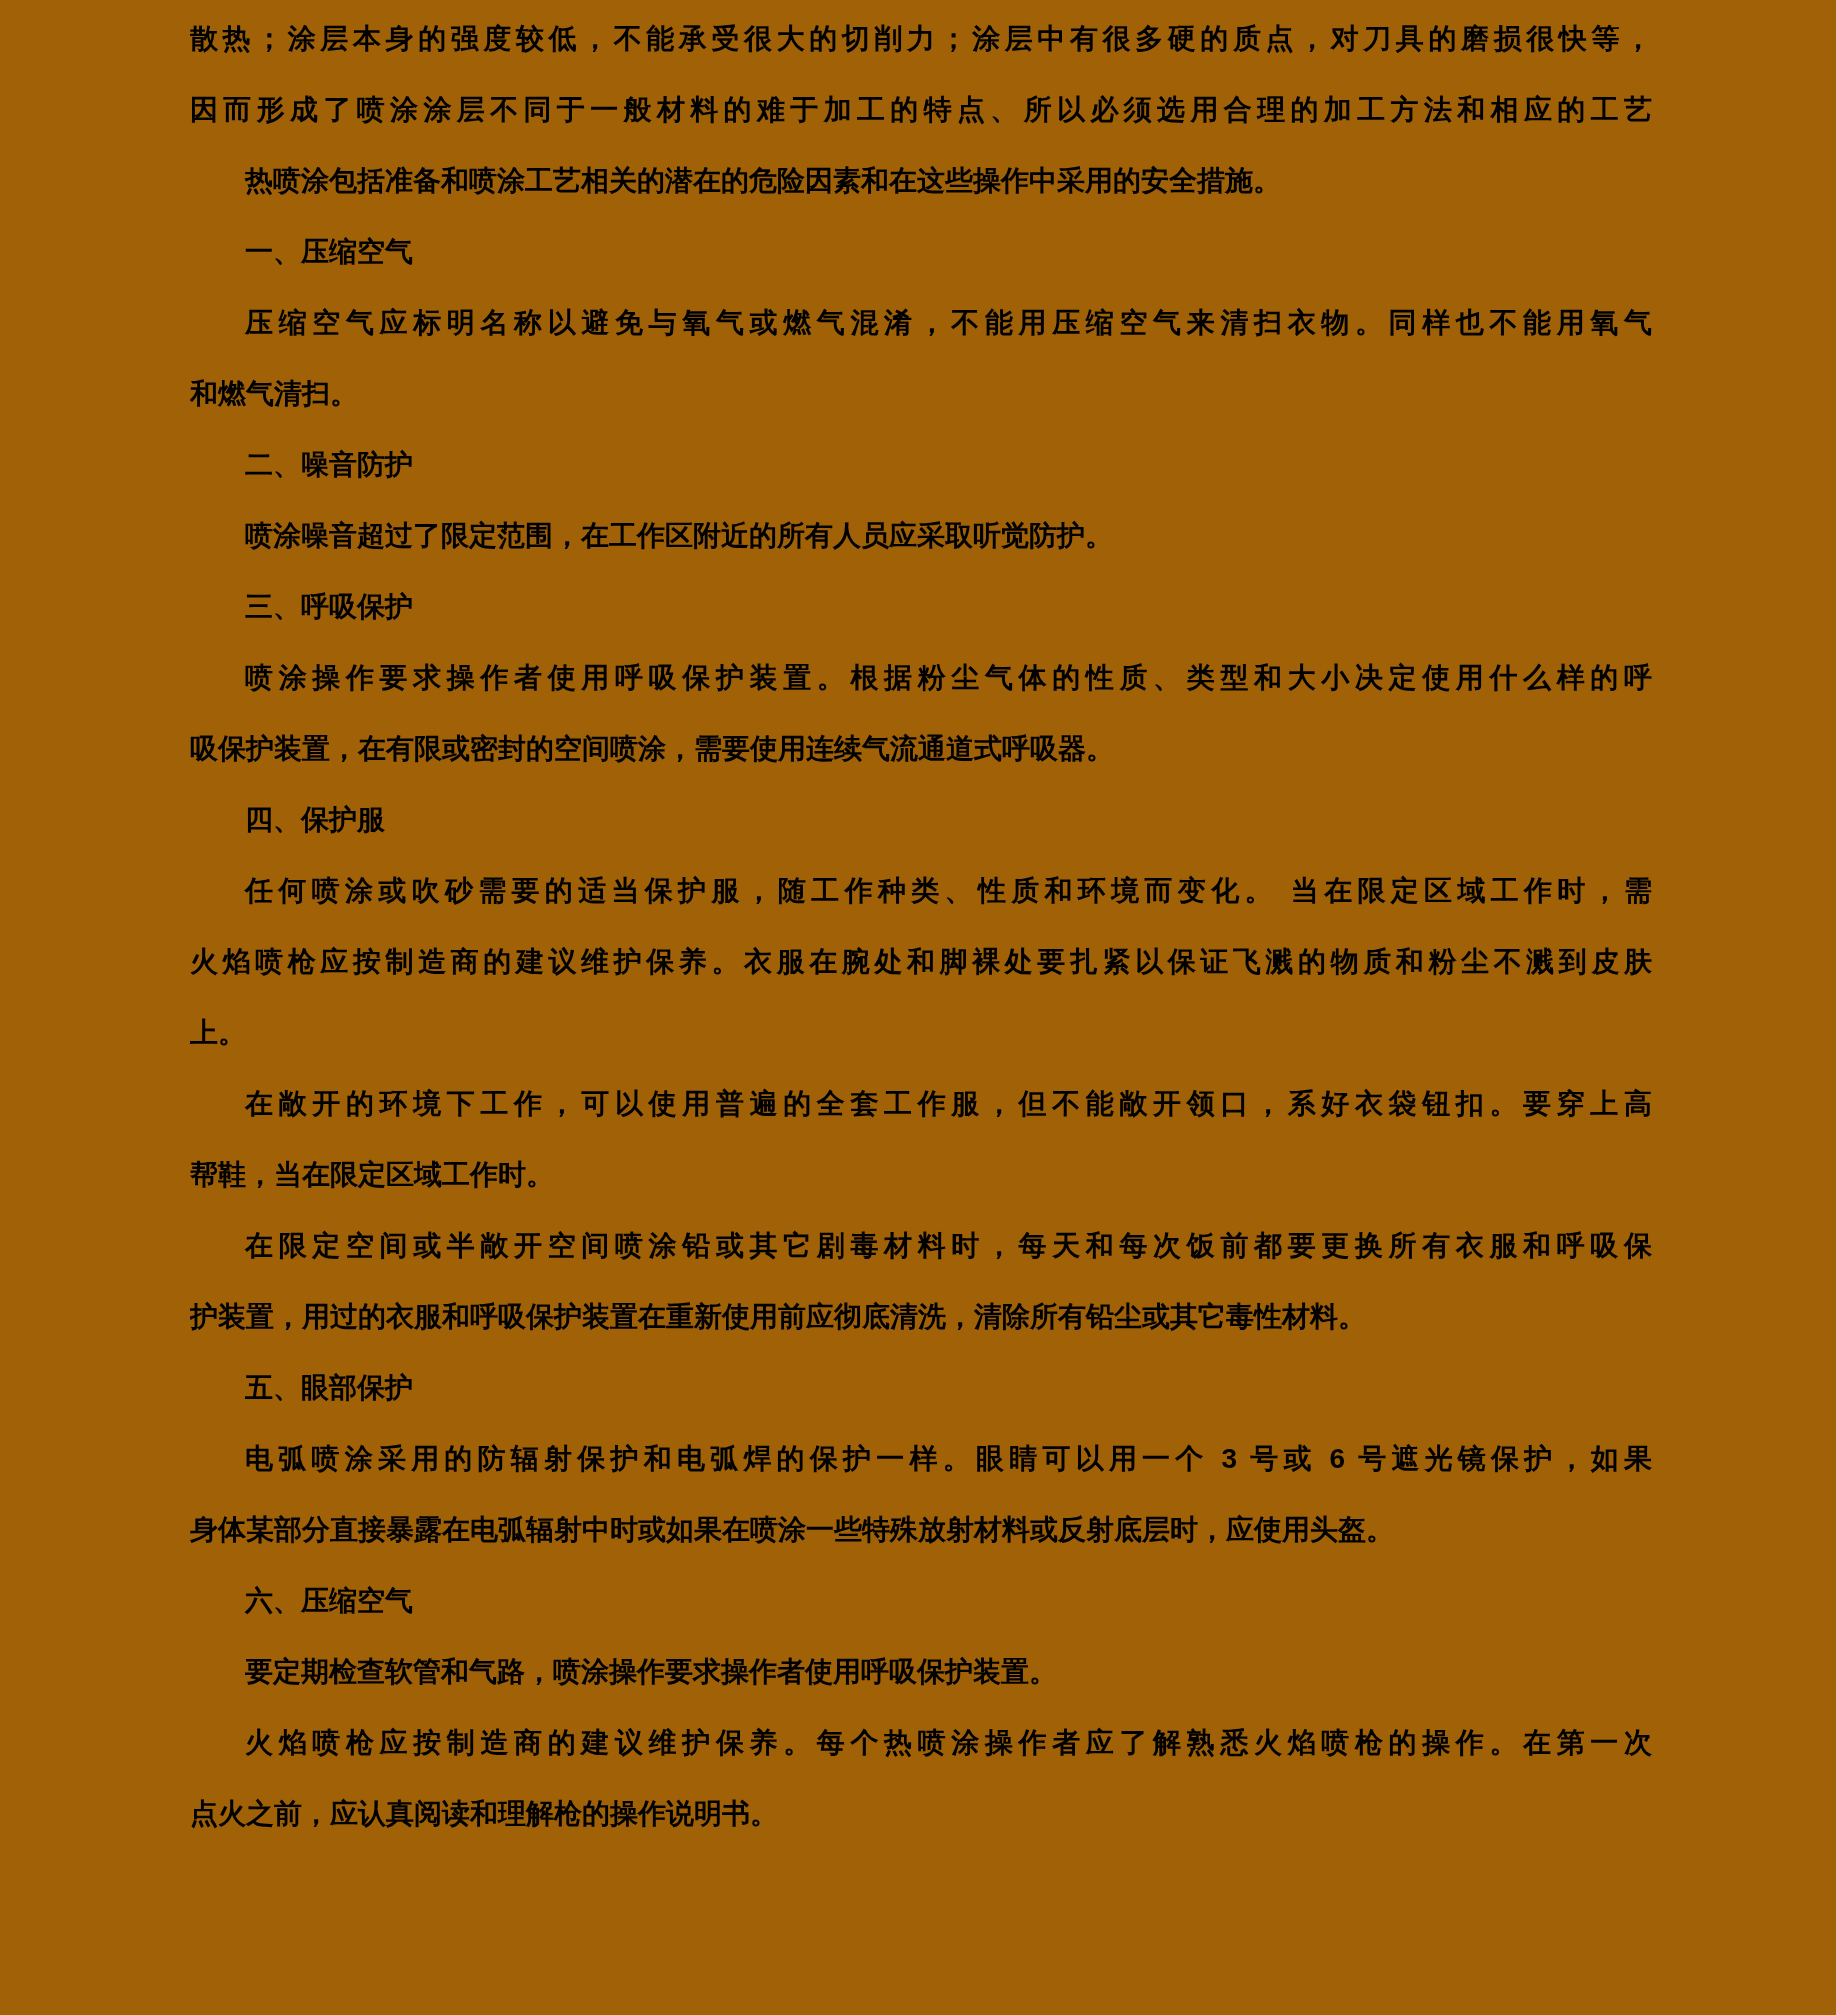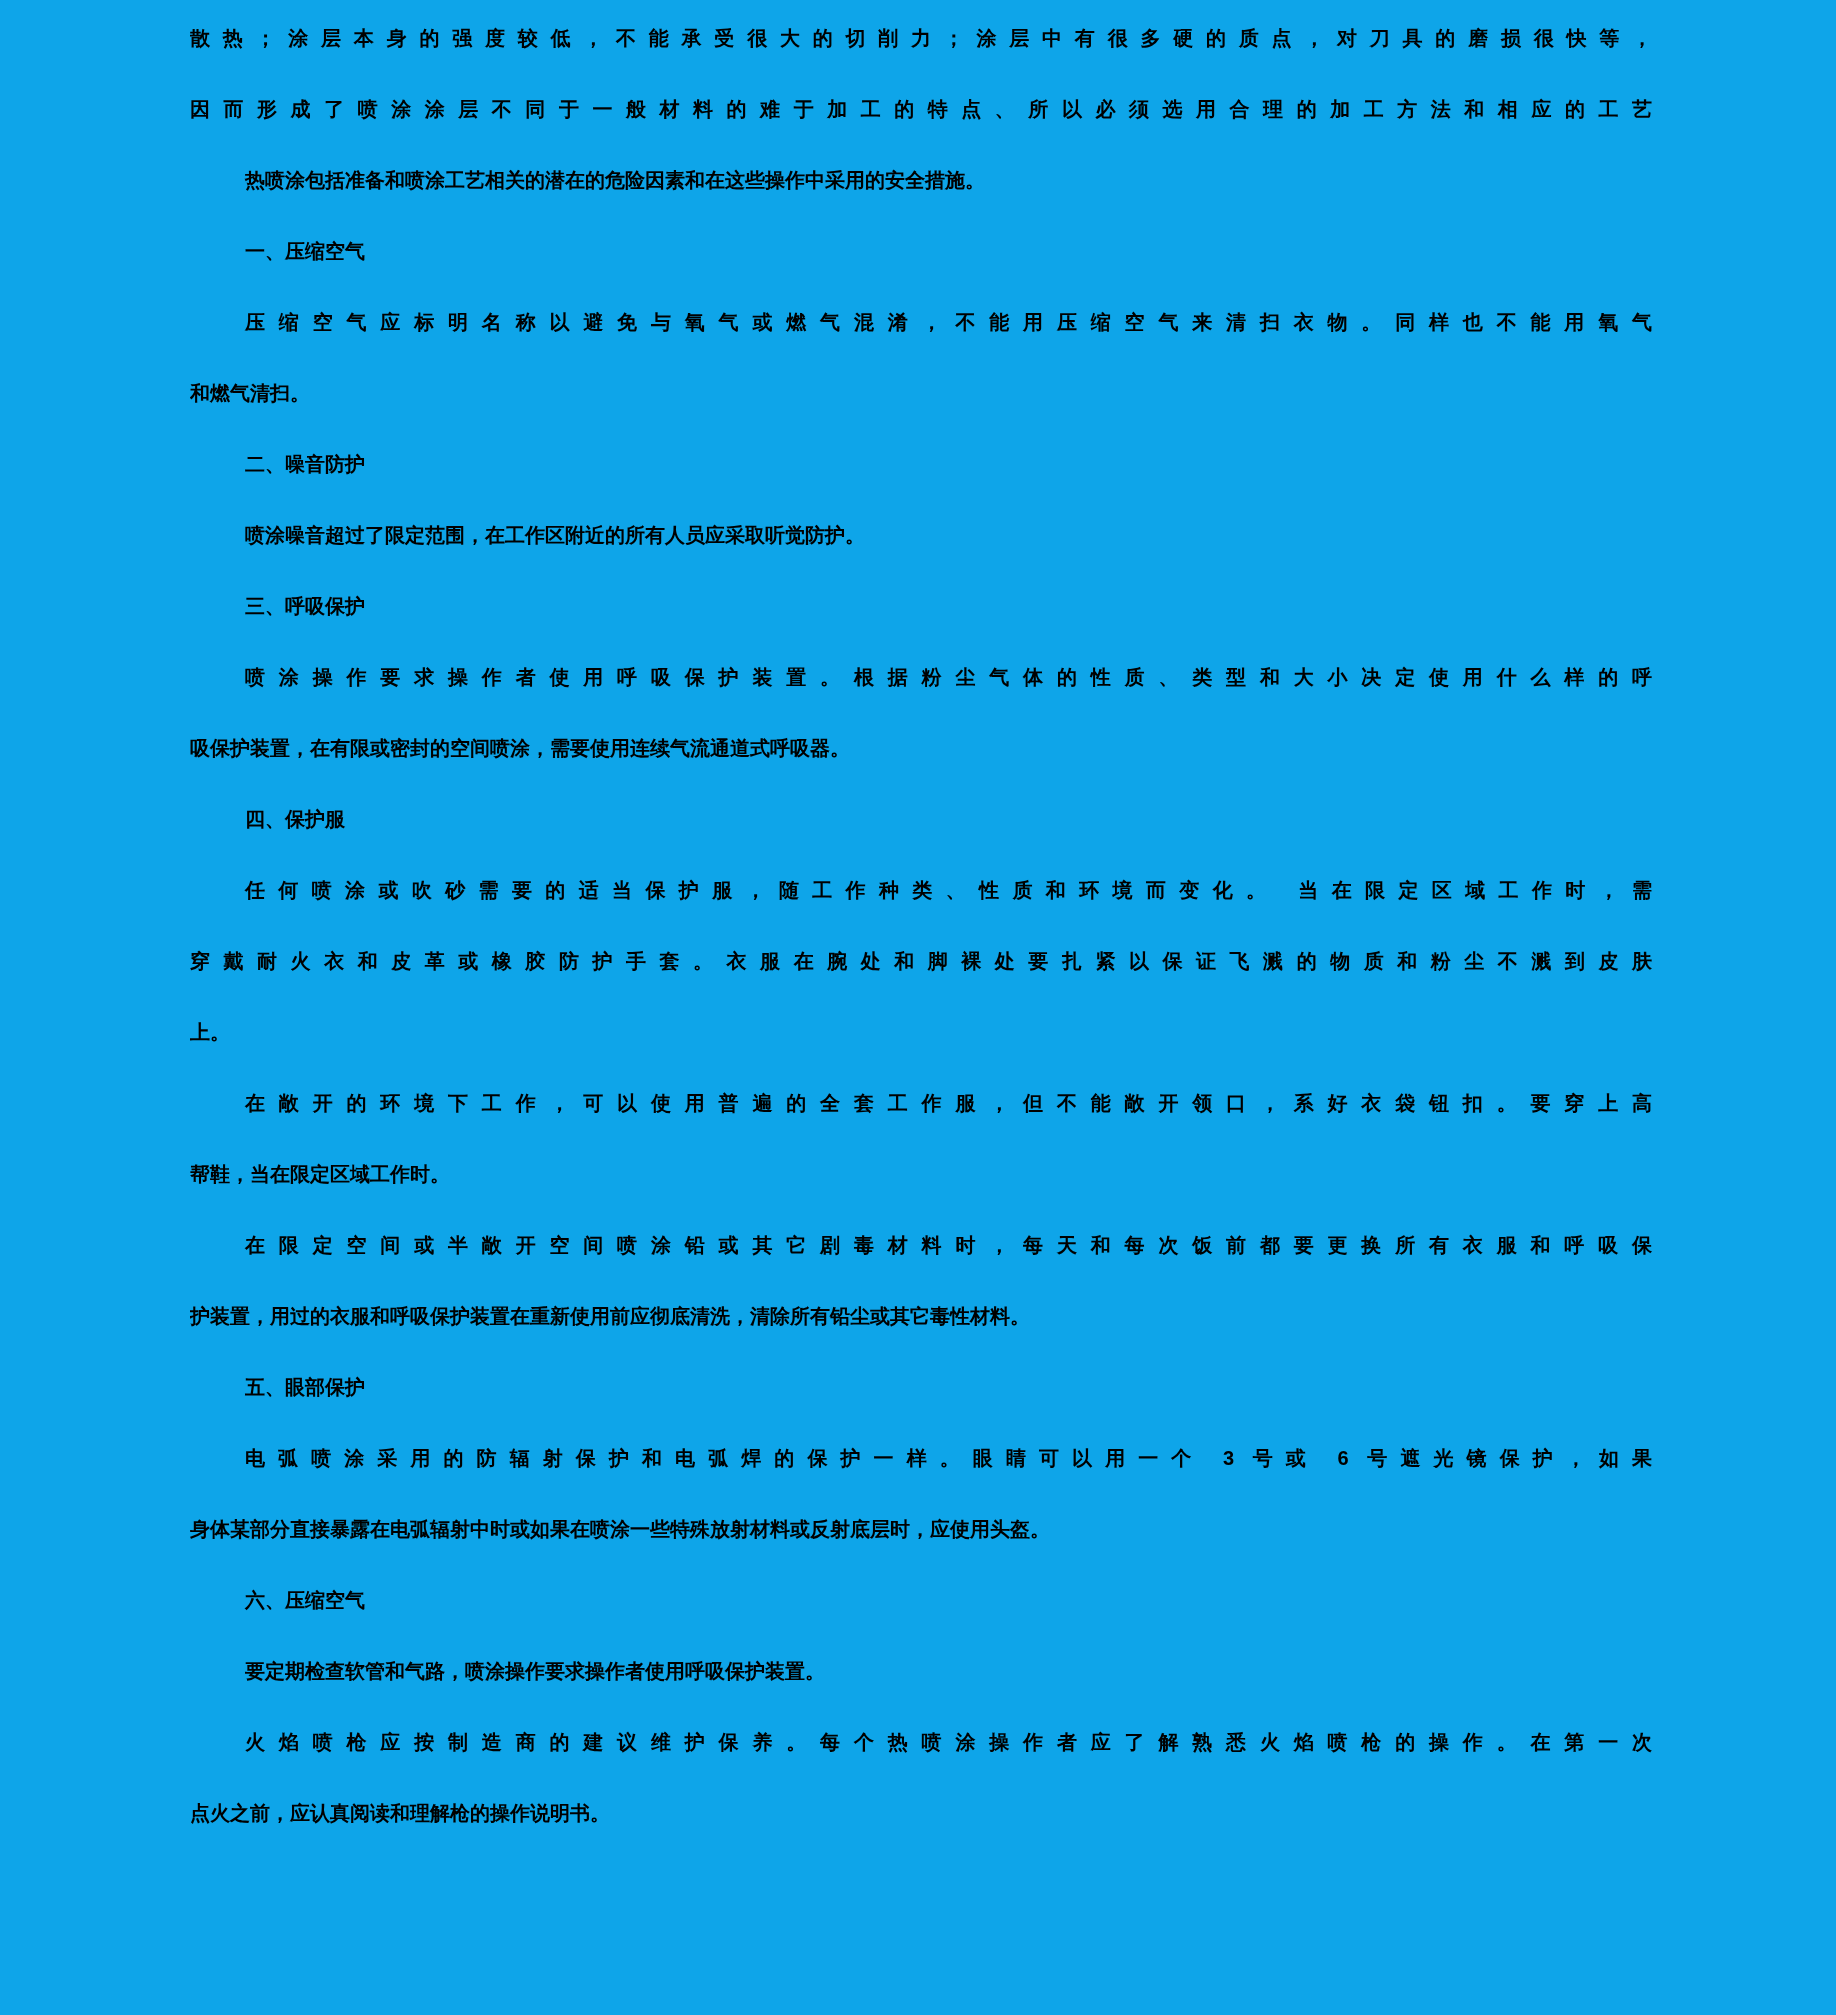--- a/index.html
+++ b/index.html
@@ -10,25 +10,25 @@
   body {
     width: 1836px;
     height: 2015px;
     overflow: hidden;
   }
   .page {
     box-sizing: border-box;
     width: 1836px;
     height: 2015px;
     padding: 3px 184px 0 190px;
-    background: #0ea5e9;
+    background: #a16207;
     color: #000000;
     font-family: "Liberation Sans", "DejaVu Sans", sans-serif;
     font-weight: 700;
-    font-size: 20px;
+    font-size: 28px;
     line-height: 71px;
   }
   .line {
     height: 71px;
     overflow: hidden;
     text-align: left;
     white-space: normal;
   }
   
   .jf {
@@ -50,21 +50,21 @@
   <div class="line ind">一、压缩空气</div>
   <div class="line ind jf">压缩空气应标明名称以避免与氧气或燃气混淆，不能用压缩空气来清扫衣物。同样也不能用氧气</div>
   <div class="line">和燃气清扫。</div>
   <div class="line ind">二、噪音防护</div>
   <div class="line ind">喷涂噪音超过了限定范围，在工作区附近的所有人员应采取听觉防护。</div>
   <div class="line ind">三、呼吸保护</div>
   <div class="line ind jf">喷涂操作要求操作者使用呼吸保护装置。根据粉尘气体的性质、类型和大小决定使用什么样的呼</div>
   <div class="line">吸保护装置，在有限或密封的空间喷涂，需要使用连续气流通道式呼吸器。</div>
   <div class="line ind">四、保护服</div>
   <div class="line ind jf">任何喷涂或吹砂需要的适当保护服，随工作种类、性质和环境而变化。 当在限定区域工作时，需</div>
-  <div class="line jf">穿戴耐火衣和皮革或橡胶防护手套。衣服在腕处和脚裸处要扎紧以保证飞溅的物质和粉尘不溅到皮肤</div>
+  <div class="line jf">火焰喷枪应按制造商的建议维护保养。衣服在腕处和脚裸处要扎紧以保证飞溅的物质和粉尘不溅到皮肤</div>
   <div class="line">上。</div>
   <div class="line ind jf">在敞开的环境下工作，可以使用普遍的全套工作服，但不能敞开领口，系好衣袋钮扣。要穿上高</div>
   <div class="line">帮鞋，当在限定区域工作时。</div>
   <div class="line ind jf">在限定空间或半敞开空间喷涂铅或其它剧毒材料时，每天和每次饭前都要更换所有衣服和呼吸保</div>
   <div class="line">护装置，用过的衣服和呼吸保护装置在重新使用前应彻底清洗，清除所有铅尘或其它毒性材料。</div>
   <div class="line ind">五、眼部保护</div>
   <div class="line ind jf">电弧喷涂采用的防辐射保护和电弧焊的保护一样。眼睛可以用一个 3 号或 6 号遮光镜保护，如果</div>
   <div class="line">身体某部分直接暴露在电弧辐射中时或如果在喷涂一些特殊放射材料或反射底层时，应使用头盔。</div>
   <div class="line ind">六、压缩空气</div>
   <div class="line ind">要定期检查软管和气路，喷涂操作要求操作者使用呼吸保护装置。</div>

